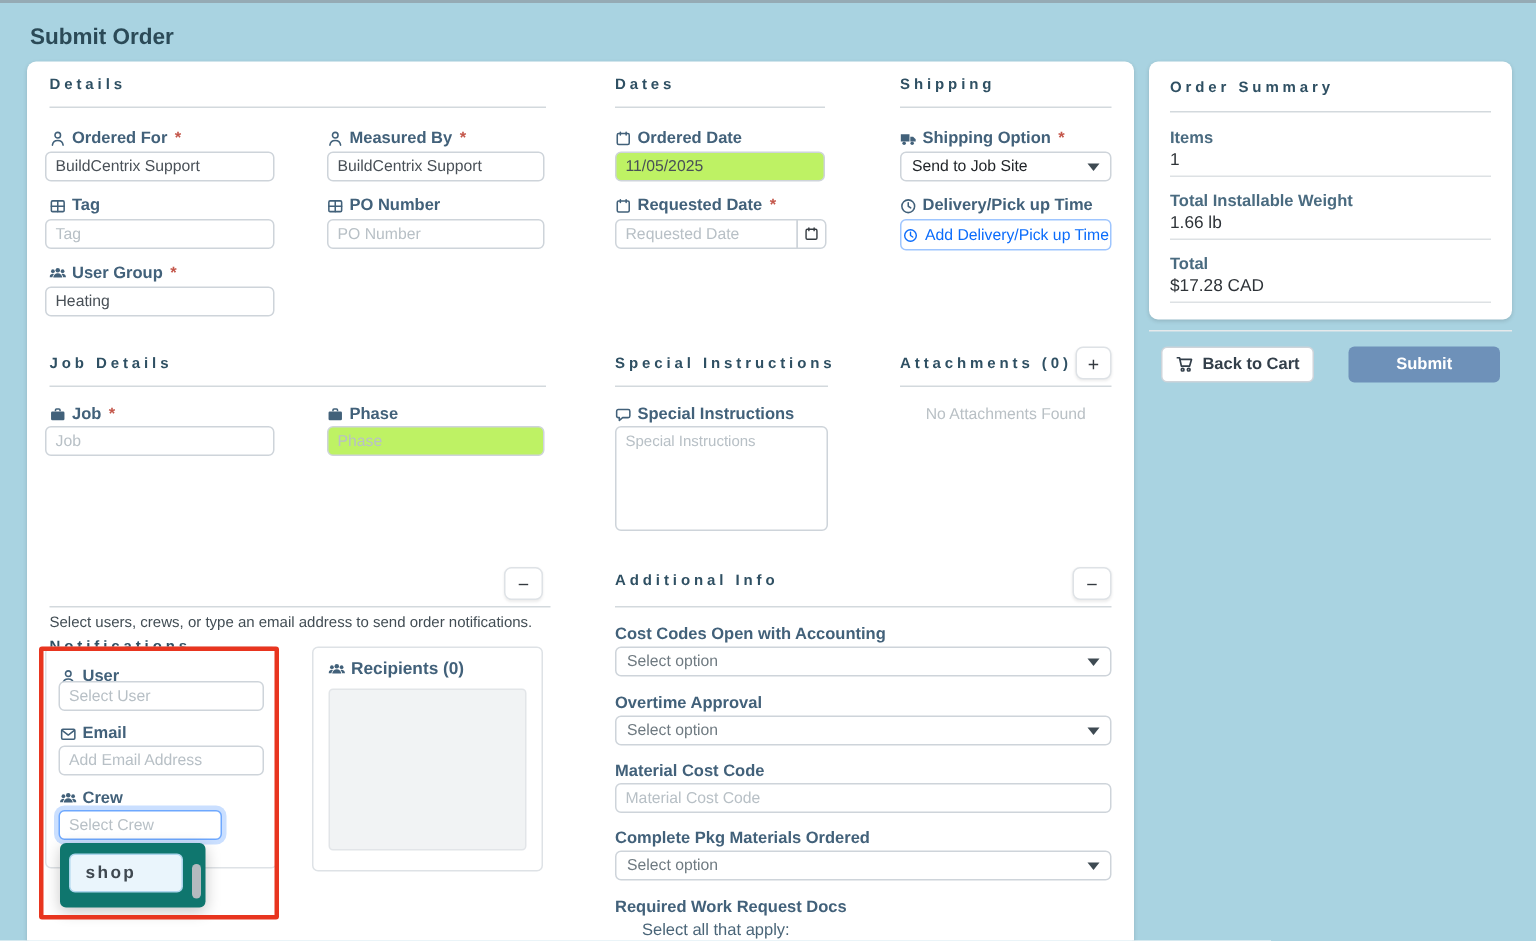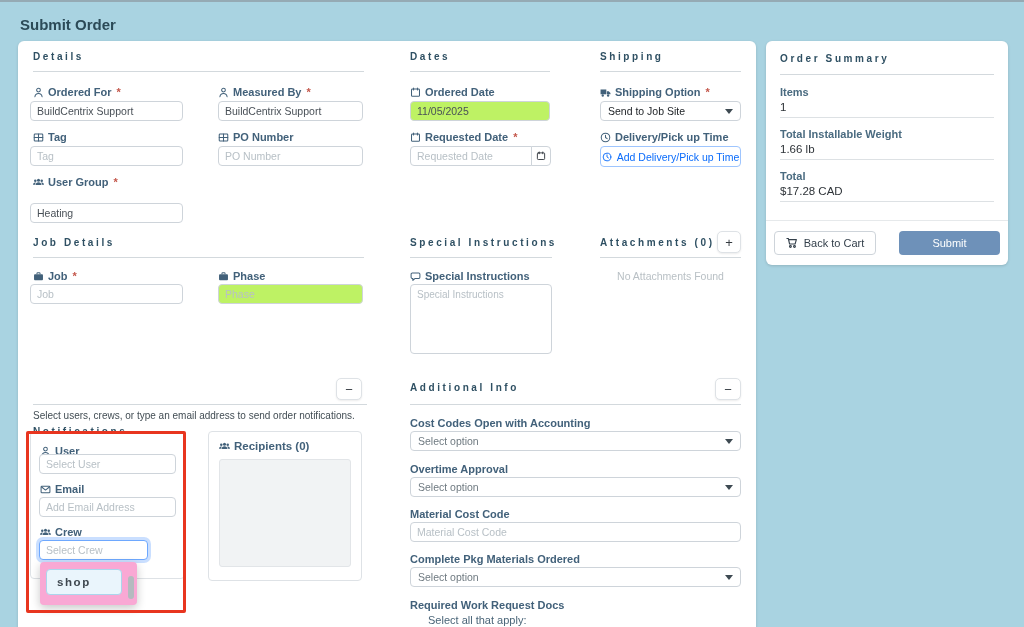--- a/index.html
+++ b/index.html
@@ -42,29 +42,29 @@
   .blue-btn { position:absolute; background:#fff; border:1px solid #9ec5fe; border-radius:4px; color:#0b6cfb;
               display:flex; align-items:center; justify-content:center; gap:5px; font-size:10.5px; font-weight:500; cursor:pointer; }
 
   .box { position:absolute; background:#fff; border:1px solid #dee2e6; border-radius:4px; }
 
   .muted { color:#b9c0c5; }
   .desc { position:absolute; font-size:10px; color:#424d54; }
 
   .annot { position:absolute; border:3px solid #e8351f; border-radius:2px; pointer-events:none; z-index:60; }
 
-  .dropdown { position:absolute; background:#f9a8d4; border-radius:4px; box-shadow:0 3px 10px rgba(0,0,0,.22); z-index:40; }
+  .dropdown { position:absolute; background:#0f766e; border-radius:4px; box-shadow:0 3px 10px rgba(0,0,0,.22); z-index:40; }
   .dd-item { position:absolute; background:#eaf5fc; border:1px solid #abd5ec; border-radius:4px;
              font-size:11.5px; font-weight:600; letter-spacing:1.6px; color:#3f4850; display:flex; align-items:center; padding-left:10px; cursor:pointer; }
   .dd-scroll { position:absolute; width:6px; background:#b4babf; border-radius:3px; cursor:pointer; }
 
   .os-lbl { position:absolute; font-size:11px; font-weight:bold; color:#4a6b80; }
   .os-val { position:absolute; font-size:11.5px; color:#2e3338; }
 
-  .footer-btn { position:absolute; height:24px; border-radius:4px; display:flex; align-items:center; justify-content:center; gap:6px; font-size:11px; cursor:pointer; }
+  .footer-btn { position:absolute; height:24px; border-radius:4px; display:flex; align-items:center; justify-content:center; gap:6px; font-size:11px; cursor:pointer;font-weight:bold; }
 </style>
 </head>
 <body>
 
 <div id="app">
 
   <div class="page-title">Submit Order</div>
 
   <div class="card" style="left:18px; top:39px; width:738px; height:600px;">
 
@@ -134,21 +134,21 @@
               <circle cx="8" cy="4.6" r="2.2"></circle>
               <path d="M8 7.6c2.4 0 4.1 1.6 4.4 4H3.6c.3-2.4 2-4 4.4-4z"></path>
               <path d="M2.9 8.1C1.2 8.4.2 9.5 0 11.3h2.8c.2-1.2.7-2.2 1.5-2.9-.4-.2-.9-.3-1.4-.3z"></path>
               <path d="M13.1 8.1c1.7.3 2.7 1.4 2.9 3.2h-2.8c-.2-1.2-.7-2.2-1.5-2.9.4-.2.9-.3 1.4-.3z"></path>
             </g>
           </svg>
         </span>
       <span>User Group</span>
       <span class="req">*</span>
     </div>
-    <input class="inp" style="left: 12px; top: 150px; width: 153px; margin-top: 12px;" value="Heating">
+    <input class="inp" style="left: 12px; top: 150px; width: 153px;" value="Heating">
 
     <div class="sec-h" style="left:392px; top:10px;">Dates</div>
     <div class="hr" style="left:392px; top:30px; width:140px;"></div>
 
     <div class="lbl" style="left:392px; top:45px;">
       <span>
           <svg class="ic" viewBox="0 0 16 16">
             <g class="ic-o">
               <rect x="2.2" y="3" width="11.6" height="10.6" rx="1.4"></rect>
               <path d="M5.2 1.6v2.8M10.8 1.6v2.8"></path>
@@ -377,21 +377,21 @@
     <div class="sel" style="left:392px; top:526px; width:331px;">
       <span class="sel-text gray">Select option</span>
       <span class="caret"></span>
     </div>
 
     <div class="lbl" style="left:392px; top:558px;">Required Work Request Docs</div>
     <div style="position:absolute; left:410px; top:573px; font-size:11px; color:#4a6578;">Select all that apply:</div>
 
   </div>
 
-  <div class="card" style="left:766px; top:39px; width:242px; height:224px;">
+  <div class="card" style="left:766px; top:39px; width:242px; height:172px;">
     <div class="sec-h" style="left:14px; top:12px;">Order Summary</div>
     <div class="hr" style="left:14px; top:33px; width:214px;"></div>
 
     <div class="os-lbl" style="left:14px; top:45px;">Items</div>
     <div class="os-val" style="left:14px; top:60px;">1</div>
     <div class="hr" style="left:14px; top:76px; width:214px; background:#dde1e4;"></div>
 
     <div class="os-lbl" style="left:14px; top:87px;">Total Installable Weight</div>
     <div class="os-val" style="left:14px; top:102px;">1.66 lb</div>
     <div class="hr" style="left:14px; top:118px; width:214px; background:#dde1e4;"></div>

